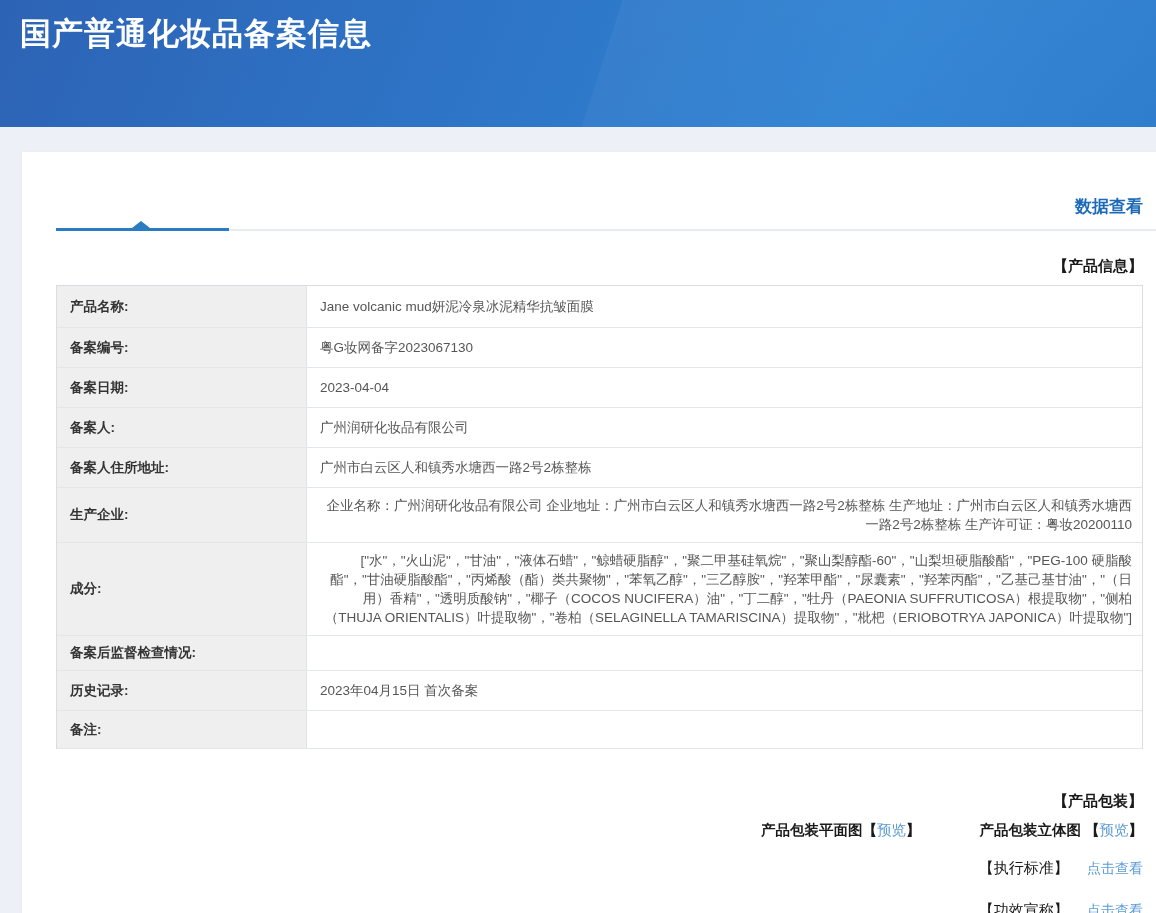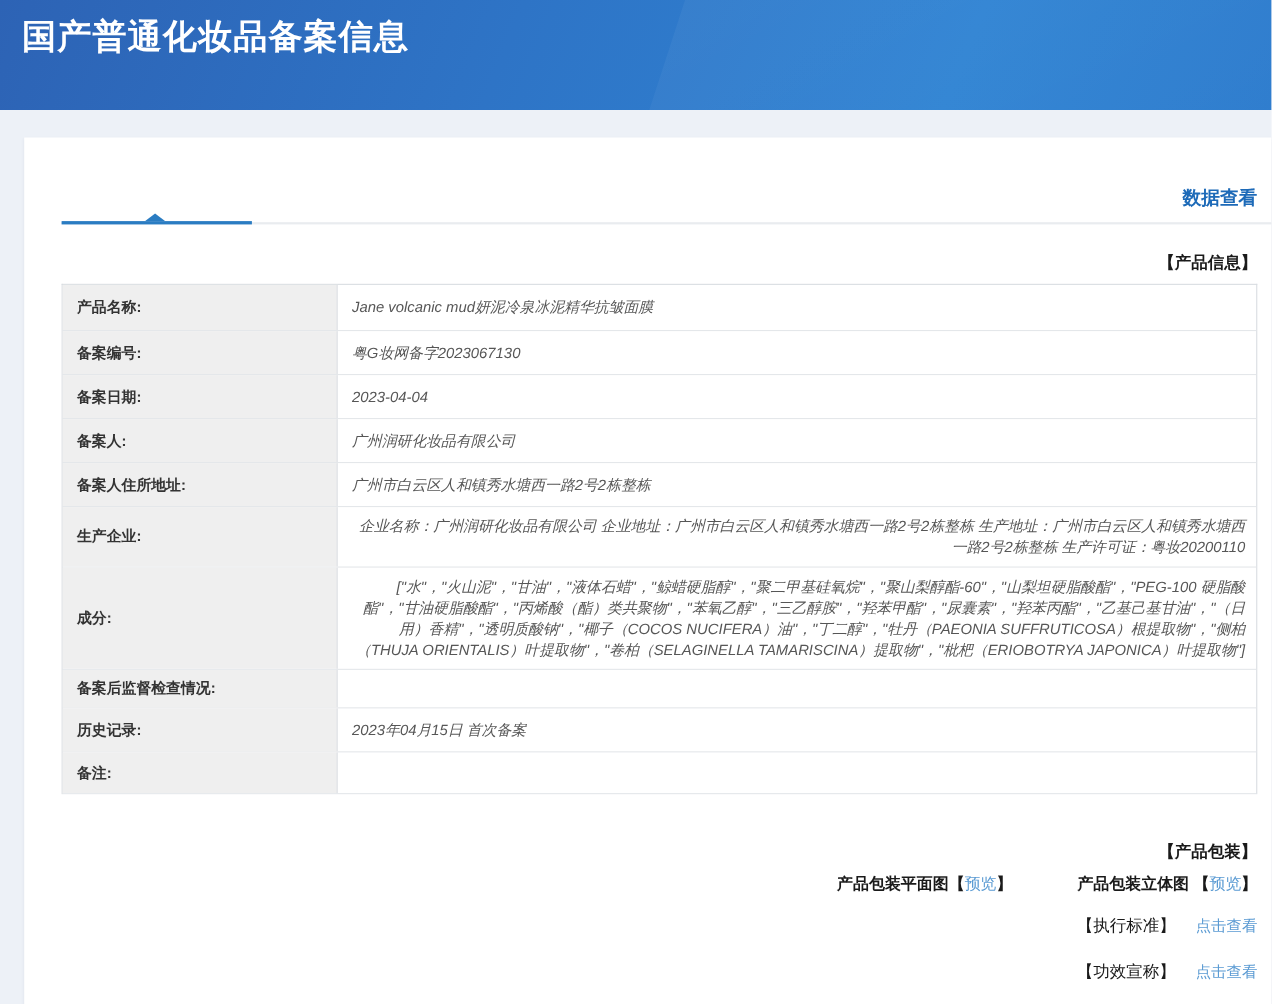--- a/index.html
+++ b/index.html
@@ -4,21 +4,21 @@
 <style>
   * { margin:0; padding:0; box-sizing:border-box; }
   html,body { width:1156px; height:913px; overflow:hidden; }
   body {
     font-family: "Liberation Sans", "DejaVu Sans", sans-serif;
     background:#edf1f7;
     color:#333;
   }
   
   .site-header {
-    height:100px;
+    height:127px;
     background: linear-gradient(112deg, #2d63b5 0%, #2e74c6 40%, #2f83d3 75%, #2c7bcd 100%);
     position:relative;
     overflow:hidden;
   }
   .site-header::after{
     content:"";
     position:absolute; right:-80px; top:-140px;
     width:620px; height:420px;
     background:linear-gradient(135deg, rgba(255,255,255,0.06), rgba(255,255,255,0));
     transform:rotate(18deg);
@@ -83,21 +83,20 @@
     color:#333;
     font-weight:bold;
   }
   .info-value {
     flex:1;
     display:flex; align-items:center;
     padding:8px 10px 8px 13px;
     color:#565656;
     line-height:19px;
     word-break:break-word;
-    font-style:italic;
   }
   .h42{min-height:42px}.h40{min-height:40px}.h48{min-height:48px}
   .h80{min-height:80px}.h35{min-height:35px}.h38{min-height:38px}
   
   .pack-line { margin:10px 0 0 80px; font-size:14.5px; color:#1a1a1a; }
   .pack-item { display:inline-block; font-weight:bold; }
   .pack-item + .pack-item { margin-left:55px; }
   .bracket { font-weight:bold; color:#1a1a1a; }
   a.preview-link, a.view-link {
     color:#5b9bd3;

